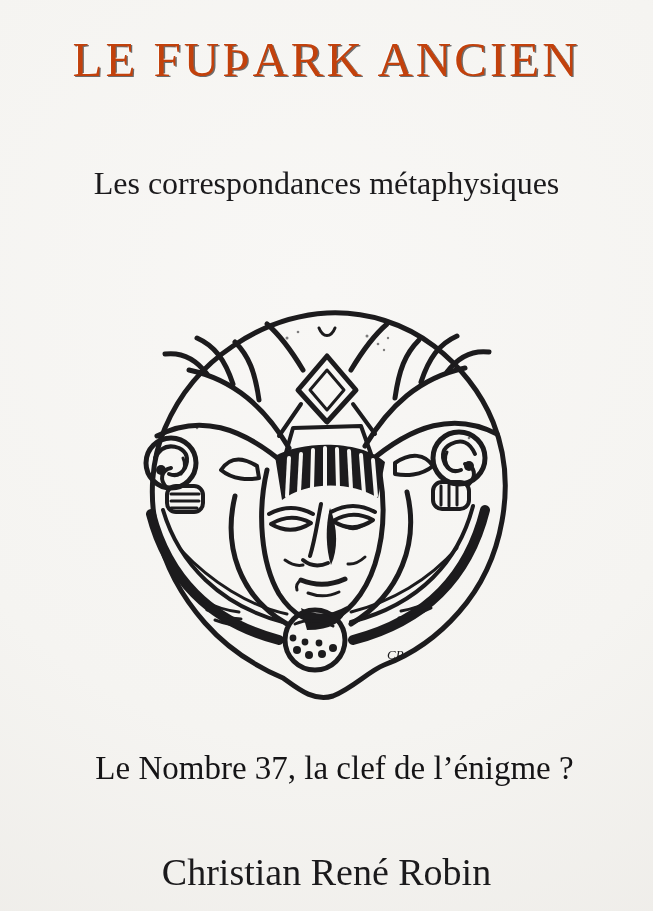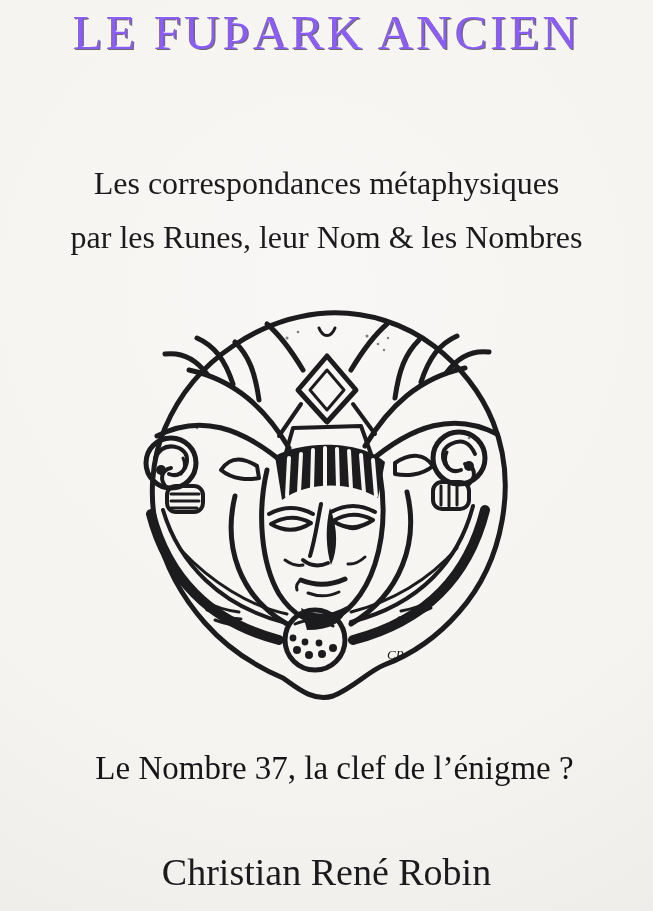--- a/index.html
+++ b/index.html
@@ -13,31 +13,31 @@
     overflow: hidden;
     background:
       radial-gradient(ellipse 120% 90% at 48% 32%, #f8f7f5 0%, #f5f4f1 55%, #edebe7 100%);
     font-family: "Liberation Serif", serif;
     color: #1c1b1d;
   }
   .cover { position: absolute; inset: 0; }
 
   .title {
     position: absolute;
-    top: 2px;
+    top: 29px;
     left: 0;
     width: 100%;
     margin: 0;
     text-align: center;
     font-family: "Liberation Serif", serif;
     font-weight: normal;
     font-size: 49px;
     line-height: 1.28;
     letter-spacing: 3px;
-    color: #8b5cf6;
+    color: #c2410c;
     text-shadow: -1px -1px 0 rgba(252,252,250,0.9), 1.4px 1.4px 0.5px rgba(25,25,28,0.62);
   }
   .title .line { display: block; }
 
   .subtitle {
     position: absolute;
     top: 157px;
     left: 0;
     width: 100%;
     margin: 0;
@@ -89,21 +89,20 @@
 <body>
 
 <div class="cover">
 
   <h1 class="title">
     <span class="line">LE FUÞARK ANCIEN</span>
   </h1>
 
   <p class="subtitle">
     <span class="line">Les correspondances métaphysiques</span>
-    <span class="line">par les Runes, leur Nom &amp; les Nombres</span>
   </p>
 
   <figure class="figure-wrap">
     <svg viewBox="0 0 380 395" xmlns="http://www.w3.org/2000/svg">
       <g stroke="#1c1b1d" fill="none" stroke-linecap="round" stroke-linejoin="round">
 
         <path stroke-width="5" d="M 190 5
           C 230 3 268 16 297 38 C 322 57 344 84 356 114
           C 369 146 371 180 365 213 C 359 247 344 279 322 304
           C 302 327 276 346 247 357 C 232 363 216 380 196 388

